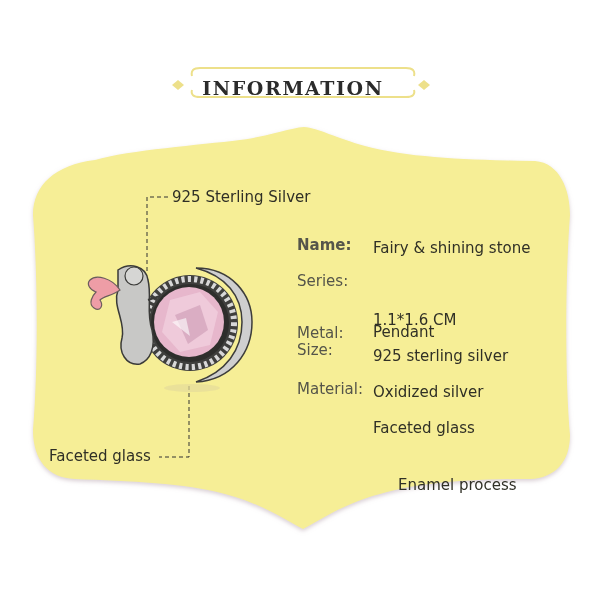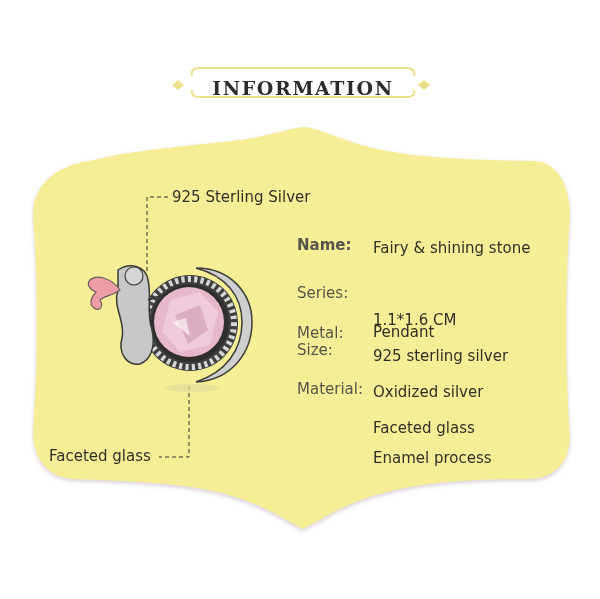--- a/index.html
+++ b/index.html
@@ -1,20 +1,20 @@
 <!DOCTYPE html>
 <html><head>
 <meta charset="utf-8">
 <style>
   html, body { margin: 0; padding: 0; background: #ffffff; }
   body { width: 600px; height: 599px; position: relative; overflow: hidden;
          font-family: "DejaVu Sans", "Liberation Sans", sans-serif; }
   svg.bg { position: absolute; left: 0; top: 0; }
   .banner-title {
-    position: absolute; left: 192px; top: 68px; width: 222px; height: 40px;
+    position: absolute; left: 182px; top: 68px; width: 222px; height: 40px;
     display: flex; align-items: center; justify-content: center;
     font-family: "DejaVu Serif", "Liberation Serif", serif;
     font-weight: bold; font-size: 19px; letter-spacing: 1.6px; color: #2b2b2b;
   }
   .callout { position: absolute; font-size: 15px; color: #2f2f26; white-space: nowrap; line-height: 18px; }
   .spec-label { position: absolute; left: 297px; font-size: 15px; color: #55554a; line-height: 18px; white-space: nowrap; }
   .spec-value { position: absolute; left: 373px; font-size: 15px; color: #303026; line-height: 18px; white-space: nowrap; }
 </style>
 </head>
 <body>
@@ -80,34 +80,34 @@
 
 <div class="callout" style="left:172px; top:188px;">925 Sterling Silver</div>
 <div class="callout" style="left:49px; top:447px;">Faceted glass</div>
 
 <div>
   <div>
     <div class="spec-label" style="top:236px;font-weight:bold;">Name:</div>
     <div class="spec-value" style="top:239px;text-align:center;">Fairy &amp; shining stone</div>
   </div>
   <div>
-    <div class="spec-label" style="top:284px;">Series:</div>
+    <div class="spec-label" style="top:272px;">Series:</div>
     <div class="spec-value" style="top:275px;margin-top:48px;">Pendant</div>
   </div>
   <div>
     <div class="spec-label" style="top:308px;margin-top:33px;">Size:</div>
     <div class="spec-value" style="top:311px;">1.1*1.6 CM</div>
   </div>
   <div>
     <div class="spec-label" style="top:324px;">Metal:</div>
     <div class="spec-value" style="top:347px;">925 sterling silver</div>
   </div>
   <div>
     <div class="spec-label" style="top:380px;text-align:center;">Material:</div>
     <div class="spec-value" style="top:383px;">Oxidized silver</div>
   </div>
   <div>
     <div class="spec-value" style="top:419px;">Faceted glass</div>
   </div>
   <div>
-    <div class="spec-value" style="top:449px;">Enamel process</div>
+    <div class="spec-value" style="top:476px;margin-left:25px;">Enamel process</div>
   </div>
 </div>
 
 </body></html>

